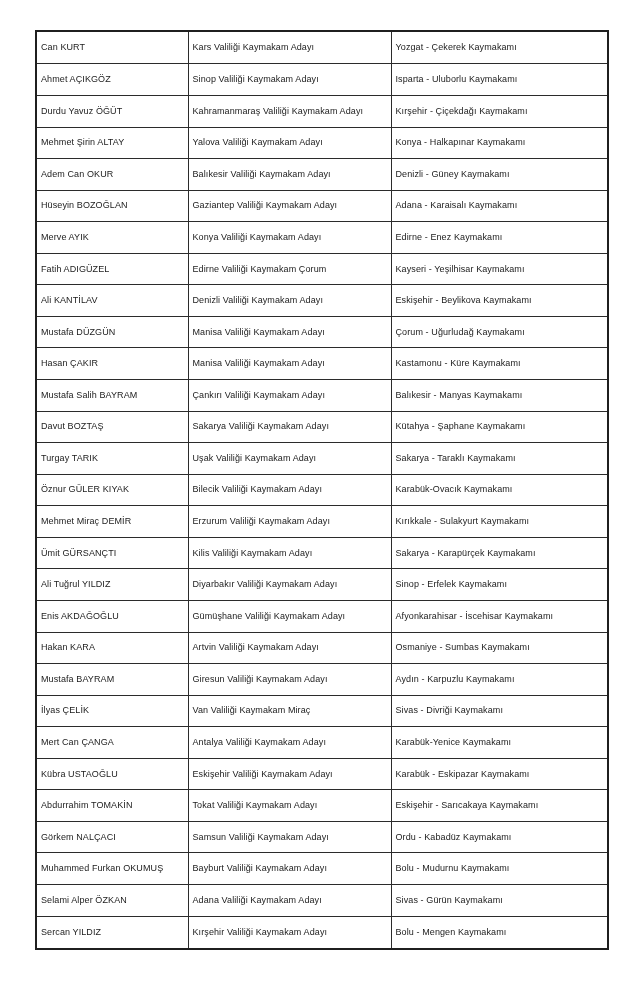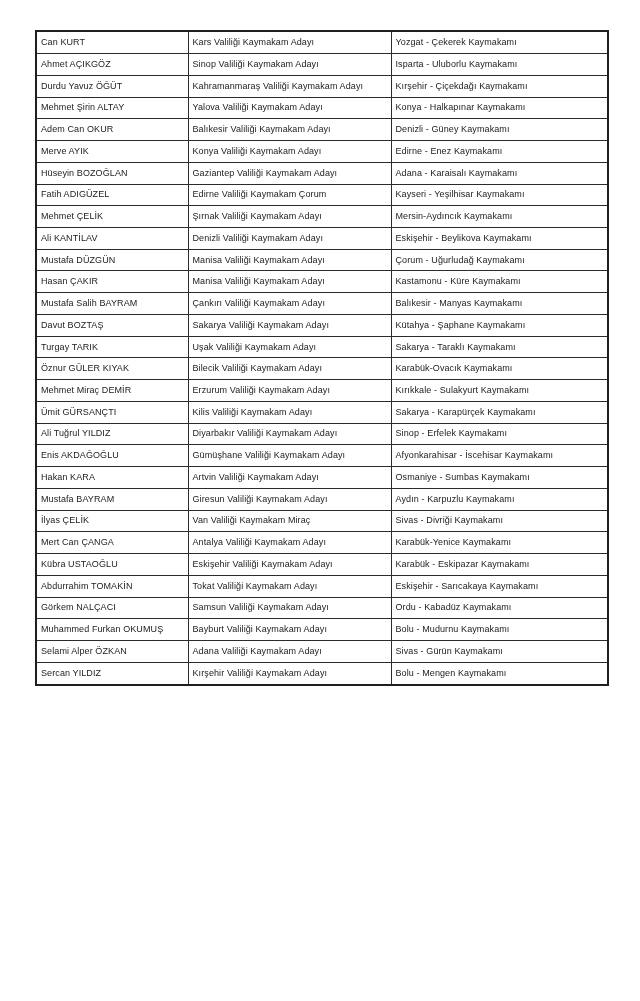--- a/index.html
+++ b/index.html
@@ -24,21 +24,21 @@
     position: absolute;
     left: 35px;
     top: 30px;
     width: 572px;
     height: 920px;
   }
   table.appointments {
     border-collapse: collapse;
     table-layout: fixed;
     width: 572px;
-    height: 656px;
+    height: 920px;
     border: 2px solid #1f1f1f;
   }
   table.appointments td {
     border: 1px solid #2b2b2b;
     padding: 0 4px 0 4px;
     font-size: 9px;
     line-height: 11px;
     letter-spacing: 0.1px;
     color: #1b1b1b;
     vertical-align: middle;
@@ -86,42 +86,37 @@
     <td>Konya - Halkapınar Kaymakamı</td>
   </tr>
 
   <tr>
     <td>Adem Can OKUR</td>
     <td>Balıkesir Valiliği Kaymakam Adayı</td>
     <td>Denizli - Güney Kaymakamı</td>
   </tr>
 
   <tr>
+    <td>Hüseyin BOZOĞLAN</td>
+    <td>Gaziantep Valiliği Kaymakam Adayı</td>
+    <td>Adana - Karaisalı Kaymakamı</td>
+  </tr>
+
+  <tr>
     <td>Merve AYIK</td>
     <td>Konya Valiliği Kaymakam Adayı</td>
     <td>Edirne - Enez Kaymakamı</td>
   </tr>
 
   <tr>
-    <td>Hüseyin BOZOĞLAN</td>
-    <td>Gaziantep Valiliği Kaymakam Adayı</td>
-    <td>Adana - Karaisalı Kaymakamı</td>
-  </tr>
-
-  <tr>
     <td>Fatih ADIGÜZEL</td>
     <td>Edirne Valiliği Kaymakam Çorum</td>
     <td>Kayseri - Yeşilhisar Kaymakamı</td>
   </tr>
 
-  <tr>
-    <td>Mehmet ÇELİK</td>
-    <td>Şırnak Valiliği Kaymakam Adayı</td>
-    <td>Mersin-Aydıncık Kaymakamı</td>
-  </tr>
 
   <tr>
     <td>Ali KANTİLAV</td>
     <td>Denizli Valiliği Kaymakam Adayı</td>
     <td>Eskişehir - Beylikova Kaymakamı</td>
   </tr>
 
   <tr>
     <td>Mustafa DÜZGÜN</td>
     <td>Manisa Valiliği Kaymakam Adayı</td>

